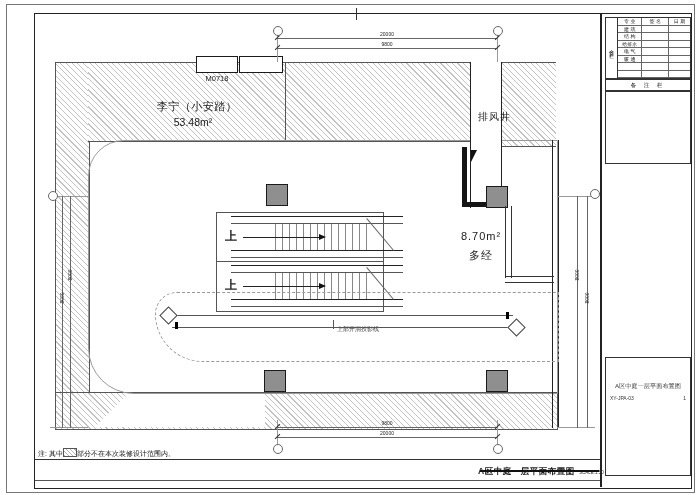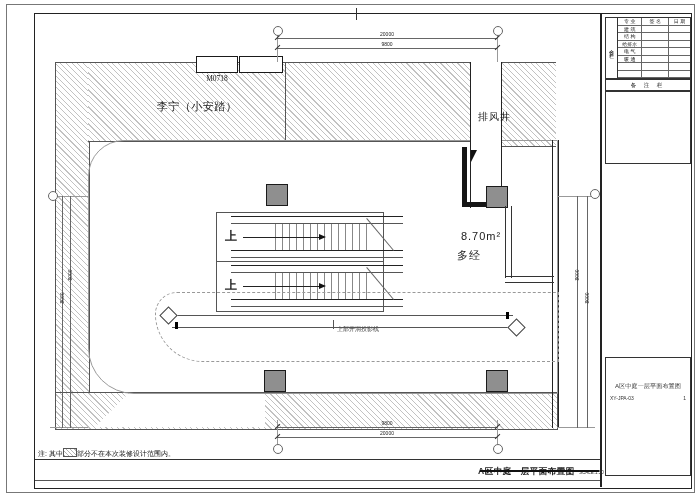--- a/index.html
+++ b/index.html
@@ -53,21 +53,21 @@
   
   .dimline{background:#666;}
   .extline{background:#999;}
   .dimlab{font-size:5px;color:#222;text-align:center;line-height:6px;}
   .rlab{width:34px;text-align:center;font-size:5px;color:#222;transform:rotate(-90deg);}
   .bubble{width:8px;height:8px;border:1px solid #666;border-radius:50%;background:#fff;}
   .t45{width:7px;height:1px;background:#333;transform:rotate(-45deg);}
   
   .room-name{font-size:11px;text-align:center;letter-spacing:.5px;}
   .room-area{font-size:10.5px;text-align:center;}
-  .door-label{font-size:7.5px;text-align:center;font-family:Liberation Serif, serif;}
+  .door-label{font-size:7.5px;text-align:center;font-family:Liberation Sans, sans-serif;}
   .shaft-label{font-size:10px;letter-spacing:1px;}
   .multi-txt{font-size:11px;text-align:center;letter-spacing:1px;}
   
   .sep1{left:35px;top:459px;width:565px;height:1px;background:#333;}
   .sep2{left:35px;top:480px;width:565px;height:1px;background:#555;}
   .note{left:38px;top:448px;font-size:7px;color:#111;}
   .note .swatch{display:inline-block;width:12px;height:7px;border:.8px solid #555;vertical-align:-1px;
     background-image:repeating-linear-gradient(45deg,#b5b5b5 0,#b5b5b5 .8px,transparent .8px,transparent 3px);}
   .titlebar{left:478px;top:460px;width:121px;text-align:center;white-space:nowrap;}
   .titlebar .t{font-size:8.5px;font-weight:bold;letter-spacing:.5px;}
@@ -117,23 +117,24 @@
 
   <div class="abs right-wall"></div>
   <div class="abs step-v"></div>
   <div class="abs step-h"></div>
 
   <div class="abs door hatch-lite" style="left:196px;top:56px;width:40px;height:15px;"></div>
   <div class="abs door hatch-lite" style="left:239px;top:56px;width:42px;height:15px;"></div>
   <div class="abs door-label" style="left:194px;top:74px;width:46px;">M0718</div>
 
   <div class="abs room-name" style="left:122px;top:99px;width:150px;">李宁（小安踏）</div>
+  <div class="abs room-area" style="left:118px;top:116px;width:150px;">53.48m²</div>
   <div class="abs shaft-label" style="left:478px;top:110px;">排风井</div>
   <div class="abs multi-txt" style="left:452px;top:230px;width:58px;">8.70m²</div>
-  <div class="abs multi-txt" style="left:440px;top:248px;width:58px;">多经</div>
+  <div class="abs multi-txt" style="left:452px;top:248px;width:58px;">多经</div>
 
   <div class="abs stairs-box">
     <div class="abs stairs-div"></div>
     <div class="abs stair-unit u1">
       <div class="abs rail t"></div>
       <div class="abs rail b"></div>
       <div class="abs treads"></div>
       <div class="abs up-label">上</div>
       <div class="abs arrow-line"></div>
       <div class="abs arrow-head"></div>

